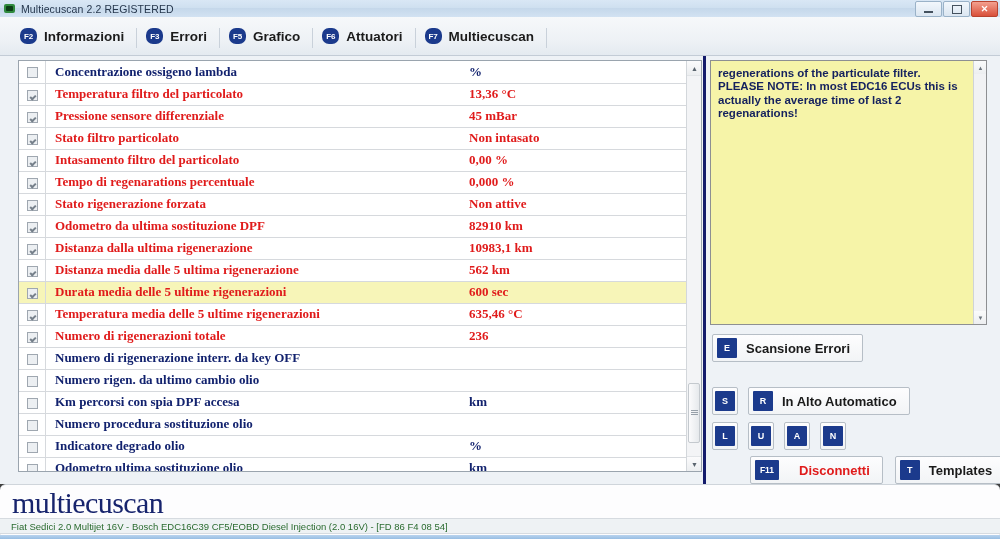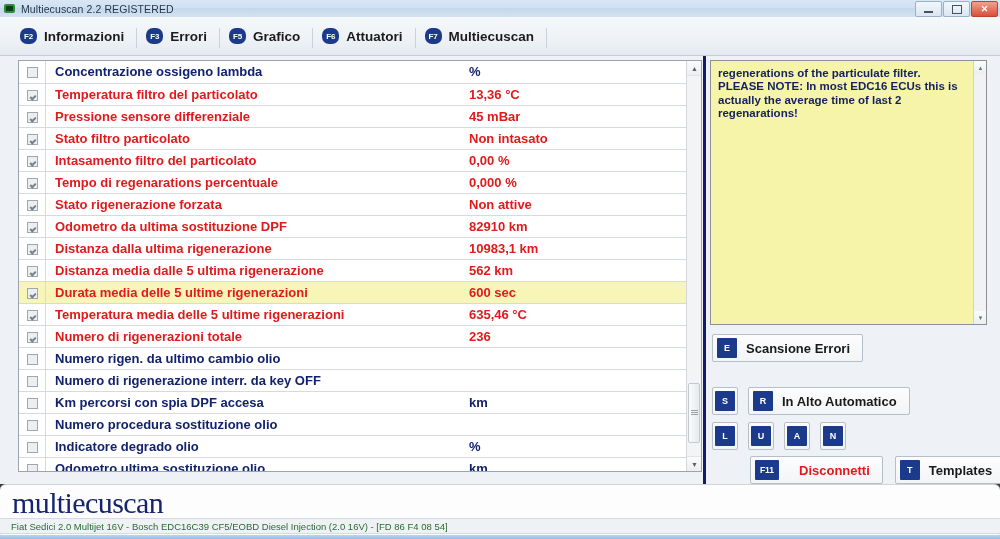--- a/index.html
+++ b/index.html
@@ -60,21 +60,21 @@
 
   
   .content{position:absolute;left:0;top:56px;width:1000px;height:428px;background:#eef2f6;}
 
   
   .tablewrap{
     position:absolute;left:18px;top:4px;width:684px;height:412px;
     background:#fff;border:1px solid #9aa4ae;box-sizing:border-box;overflow:hidden;
   }
   .grid{width:100%;border-collapse:collapse;table-layout:fixed;}
-  .grid tr{height:22px;}
+  .grid tr{height:22px;font-family:Liberation Serif, serif;}
   .grid td{
     border-bottom:1px solid #d6d9dd;padding:0;vertical-align:middle;
     font-size:13px;font-weight:bold;white-space:nowrap;overflow:hidden;
   }
   .c-chk{width:26px;border-right:1px solid #d6d9dd;text-align:center;}
   .c-name{width:405px;padding-left:9px !important;}
   .c-val{padding-left:9px !important;}
   .chk{
     display:inline-block;width:11px;height:11px;border:1px solid #9fa7b0;background:#eceff2;
     position:relative;vertical-align:middle;box-sizing:border-box;
@@ -286,26 +286,26 @@
             <td class="c-name r-red">Temperatura media delle 5 ultime rigenerazioni</td>
             <td class="c-val r-red">635,46 °C</td>
           </tr>
           <tr>
             <td class="c-chk"><span class="chk on"></span></td>
             <td class="c-name r-red">Numero di rigenerazioni totale</td>
             <td class="c-val r-red">236</td>
           </tr>
           <tr>
             <td class="c-chk"><span class="chk"></span></td>
+            <td class="c-name r-navy">Numero di rigenerazione interr. da key OFF</td>
+            <td class="c-val r-navy"></td>
+          </tr>
+          <tr>
+            <td class="c-chk"><span class="chk"></span></td>
             <td class="c-name r-navy">Numero rigen. da ultimo cambio olio</td>
-            <td class="c-val r-navy"></td>
-          </tr>
-          <tr>
-            <td class="c-chk"><span class="chk"></span></td>
-            <td class="c-name r-navy">Numero di rigenerazione interr. da key OFF</td>
             <td class="c-val r-navy"></td>
           </tr>
           <tr>
             <td class="c-chk"><span class="chk"></span></td>
             <td class="c-name r-navy">Km percorsi con spia DPF accesa</td>
             <td class="c-val r-navy">km</td>
           </tr>
           <tr>
             <td class="c-chk"><span class="chk"></span></td>
             <td class="c-name r-navy">Numero procedura sostituzione olio</td>

